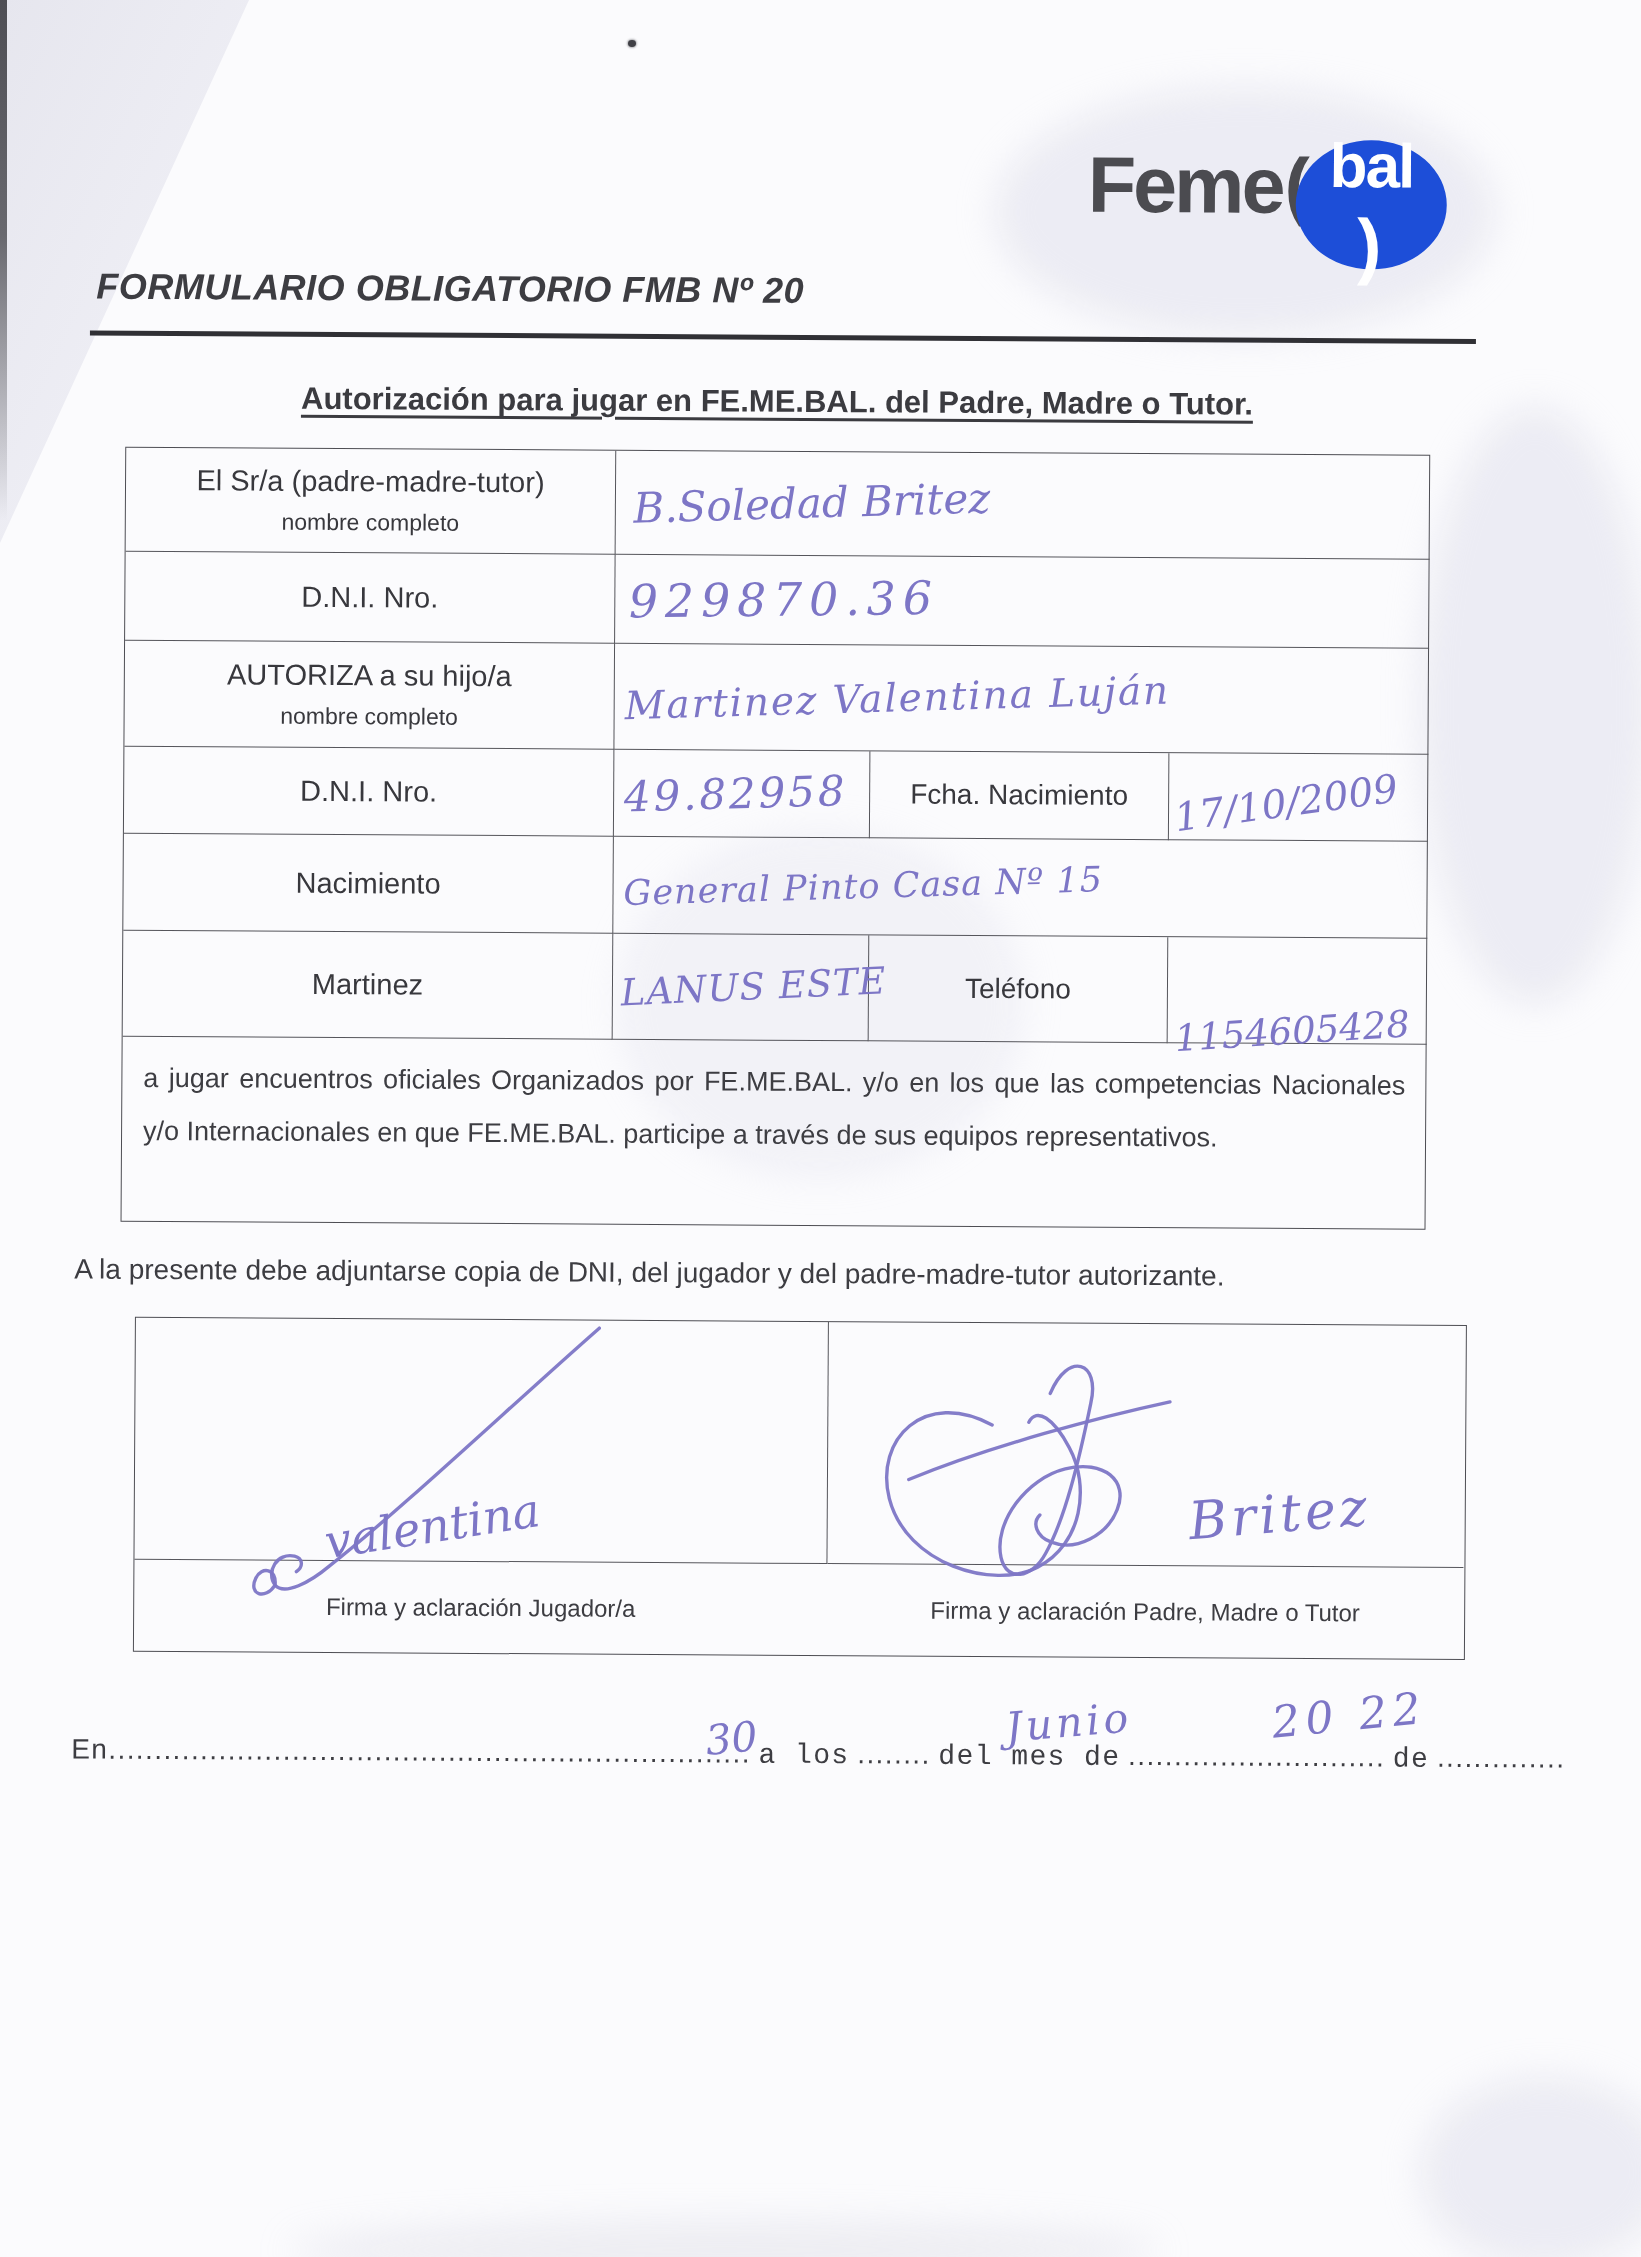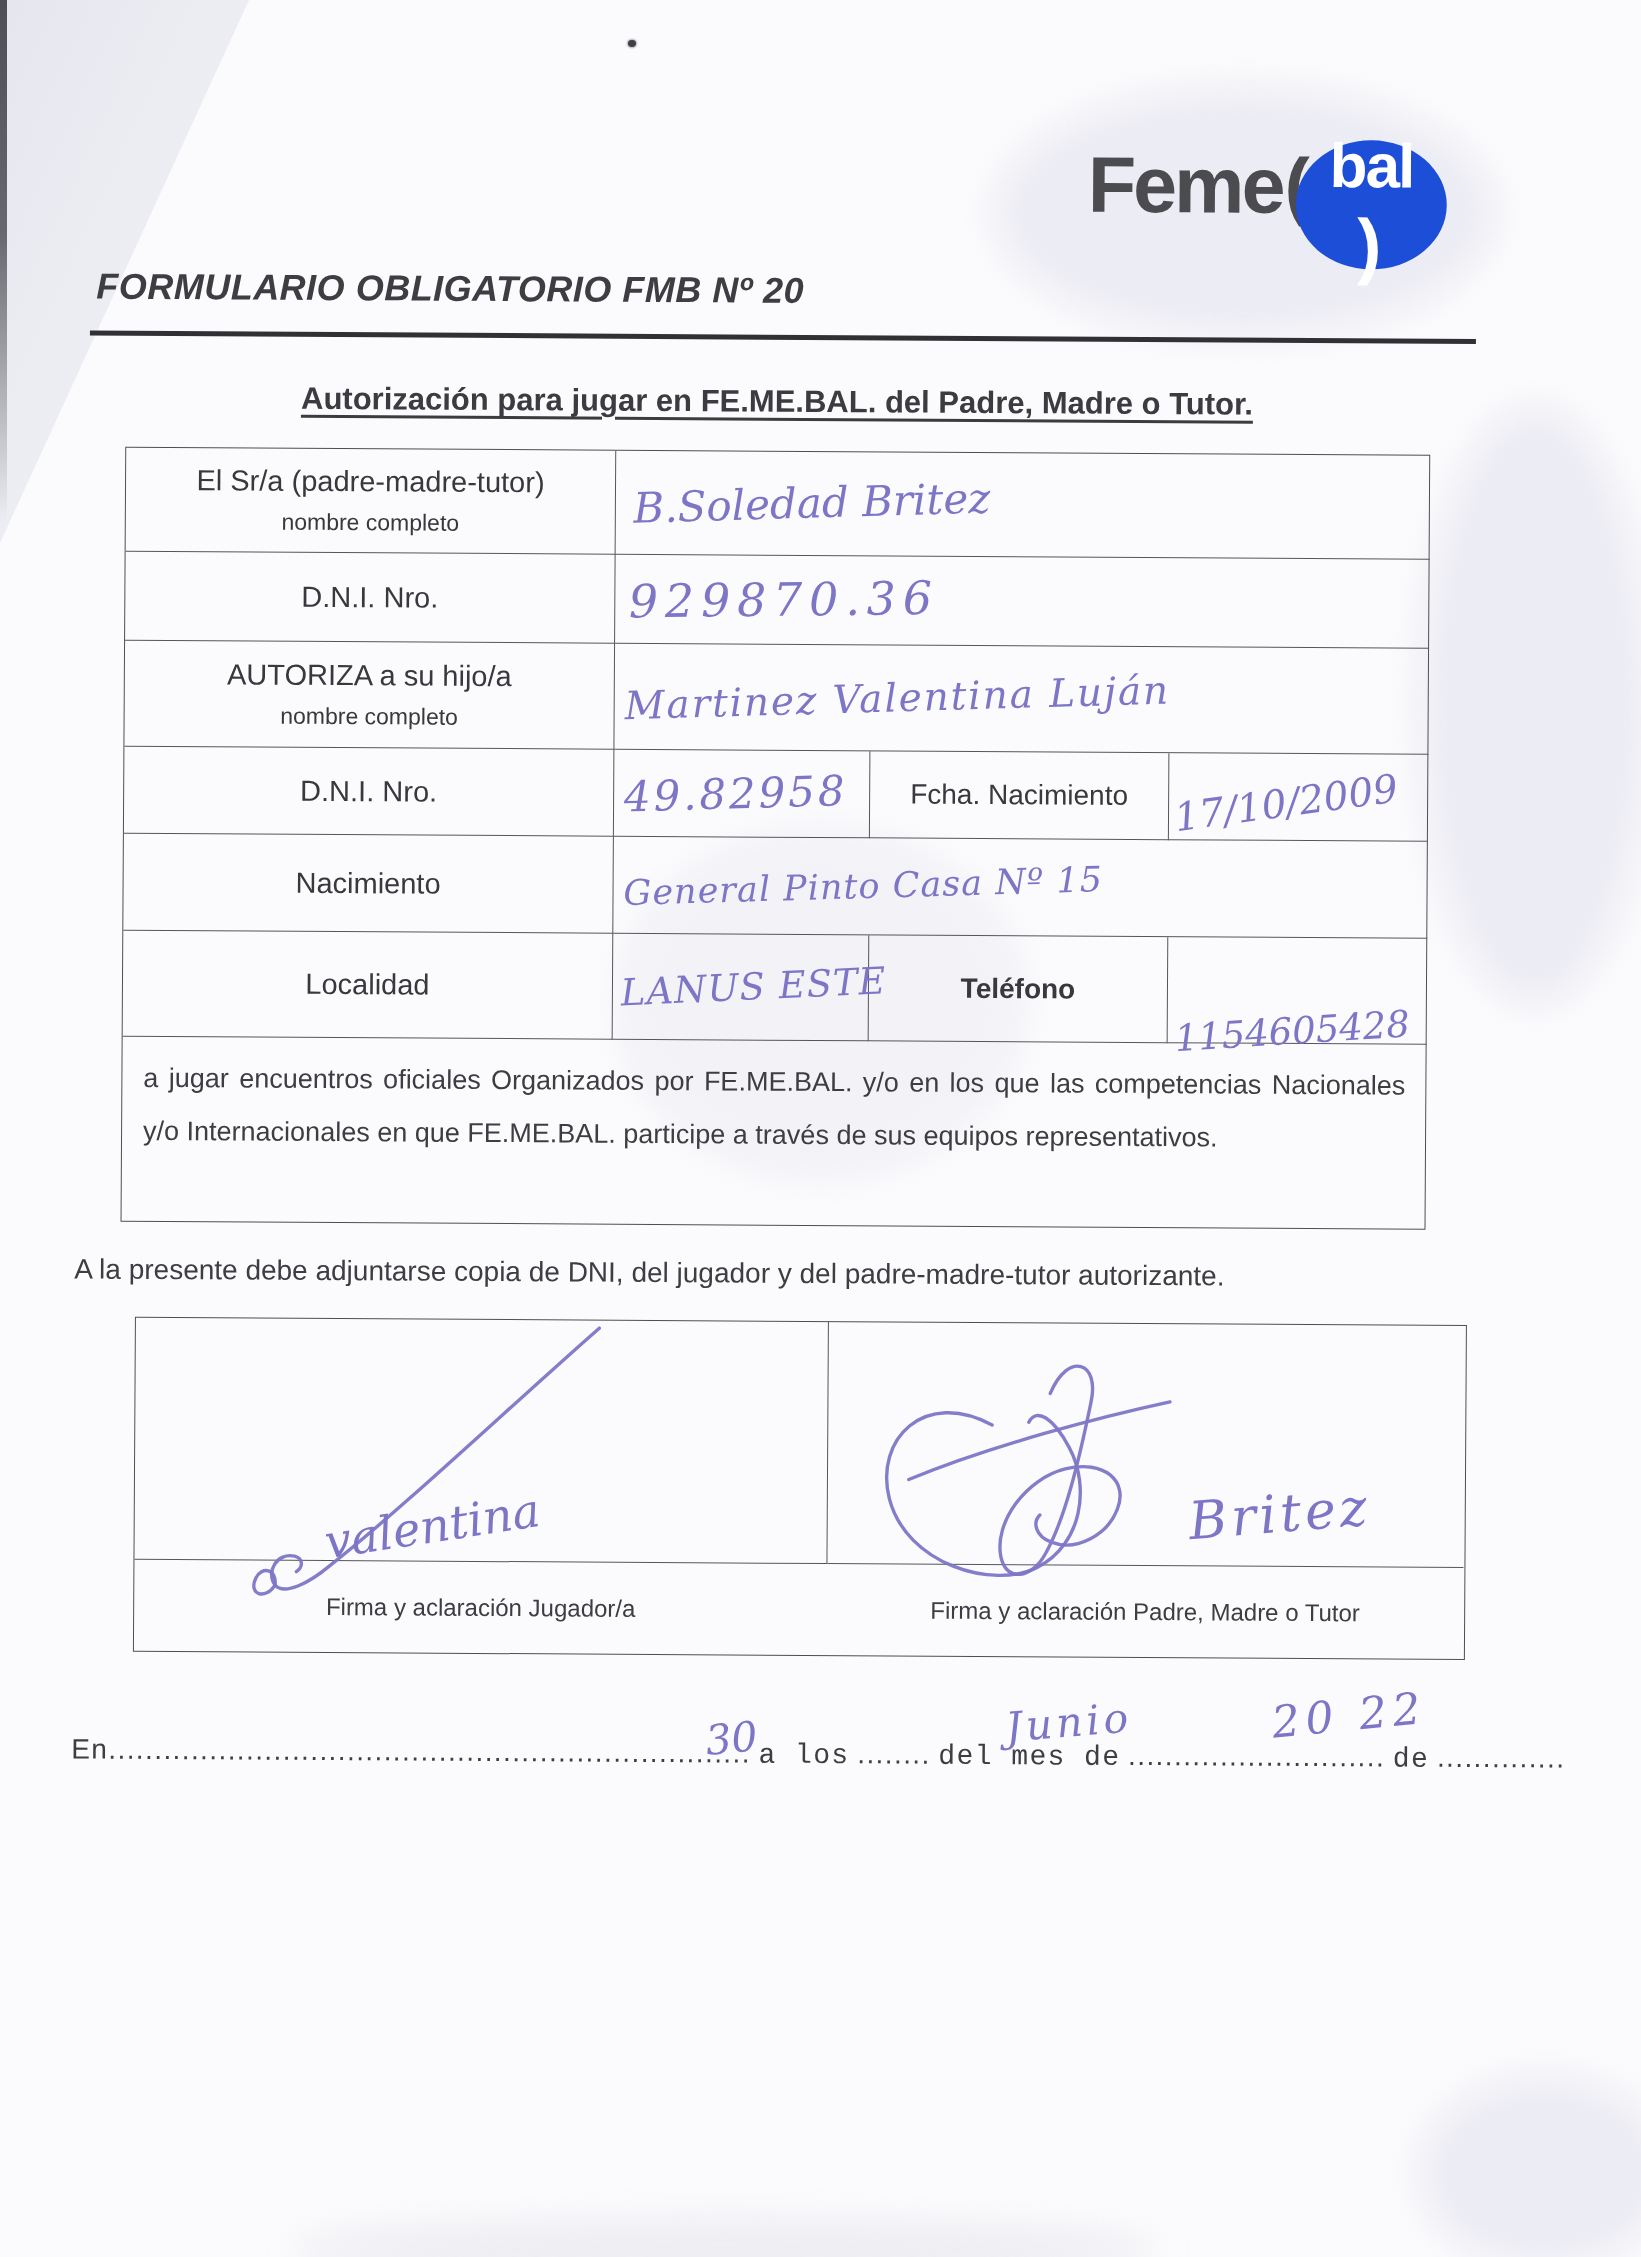--- a/index.html
+++ b/index.html
@@ -155,27 +155,27 @@
     </div>
 
     <div class="cell lab single">
       <span>Nacimiento</span>
     </div>
     <div class="cell vcell no-r" style="grid-column:2 / span 3;">
       <span class="hw hw6">General Pinto Casa Nº 15</span>
     </div>
 
     <div class="cell lab single">
-      <span>Localidad</span>
+      <span>Martinez</span>
     </div>
     <div class="cell vcell">
       <span class="hw hw7">LANUS ESTE</span>
     </div>
     <div class="cell lab single">
-      <span style="font-size:28px;font-weight:bold;">Teléfono</span>
+      <span style="font-size:28px;">Teléfono</span>
     </div>
     <div class="cell vcell no-r">
       <span class="hw hw8">1154605428</span>
     </div>
 
     <div class="cell para no-r no-b">a jugar encuentros oficiales Organizados por FE.ME.BAL. y/o en los que las competencias Nacionales y/o Internacionales en que FE.ME.BAL. participe a través de sus equipos representativos.</div>
   </div>
 
   <div class="note">A la presente debe adjuntarse copia de DNI, del jugador y del padre-madre-tutor autorizante.</div>
 

